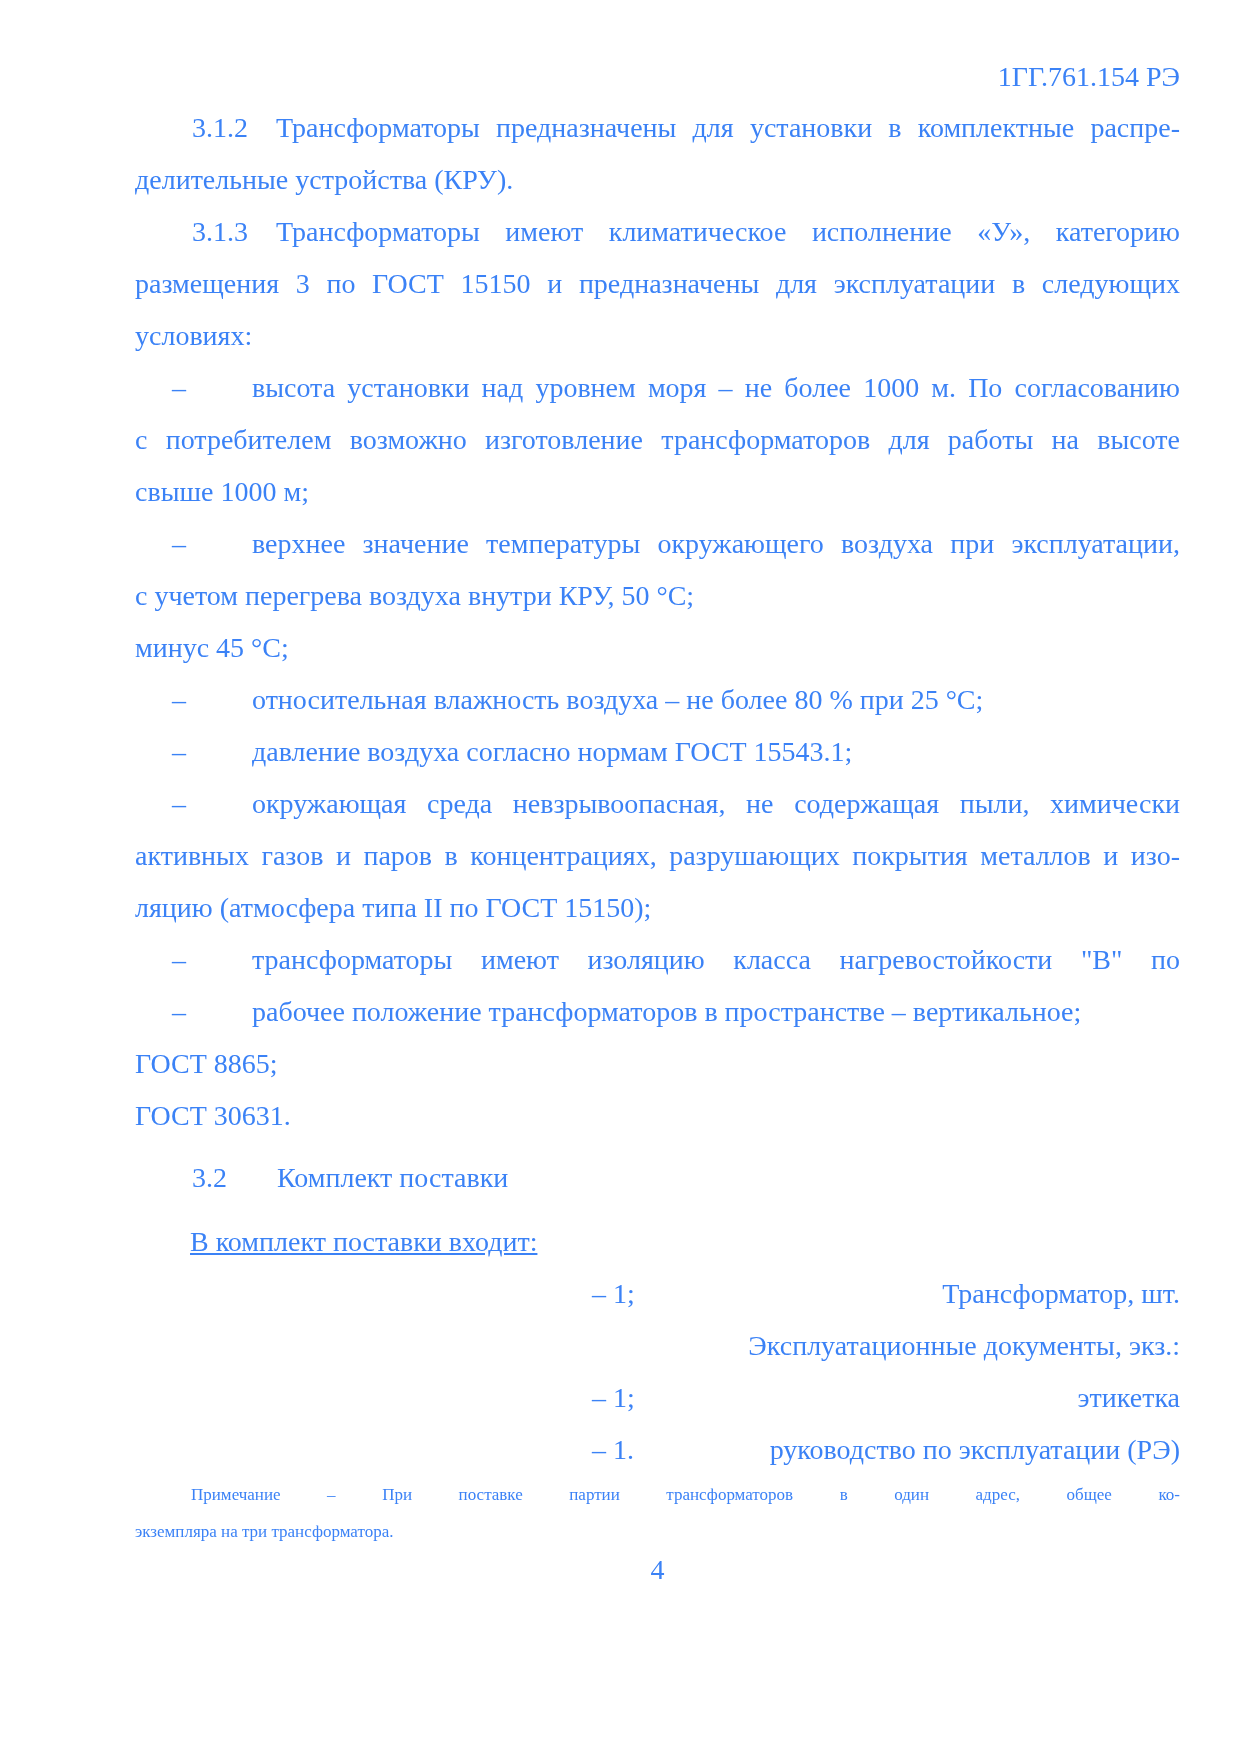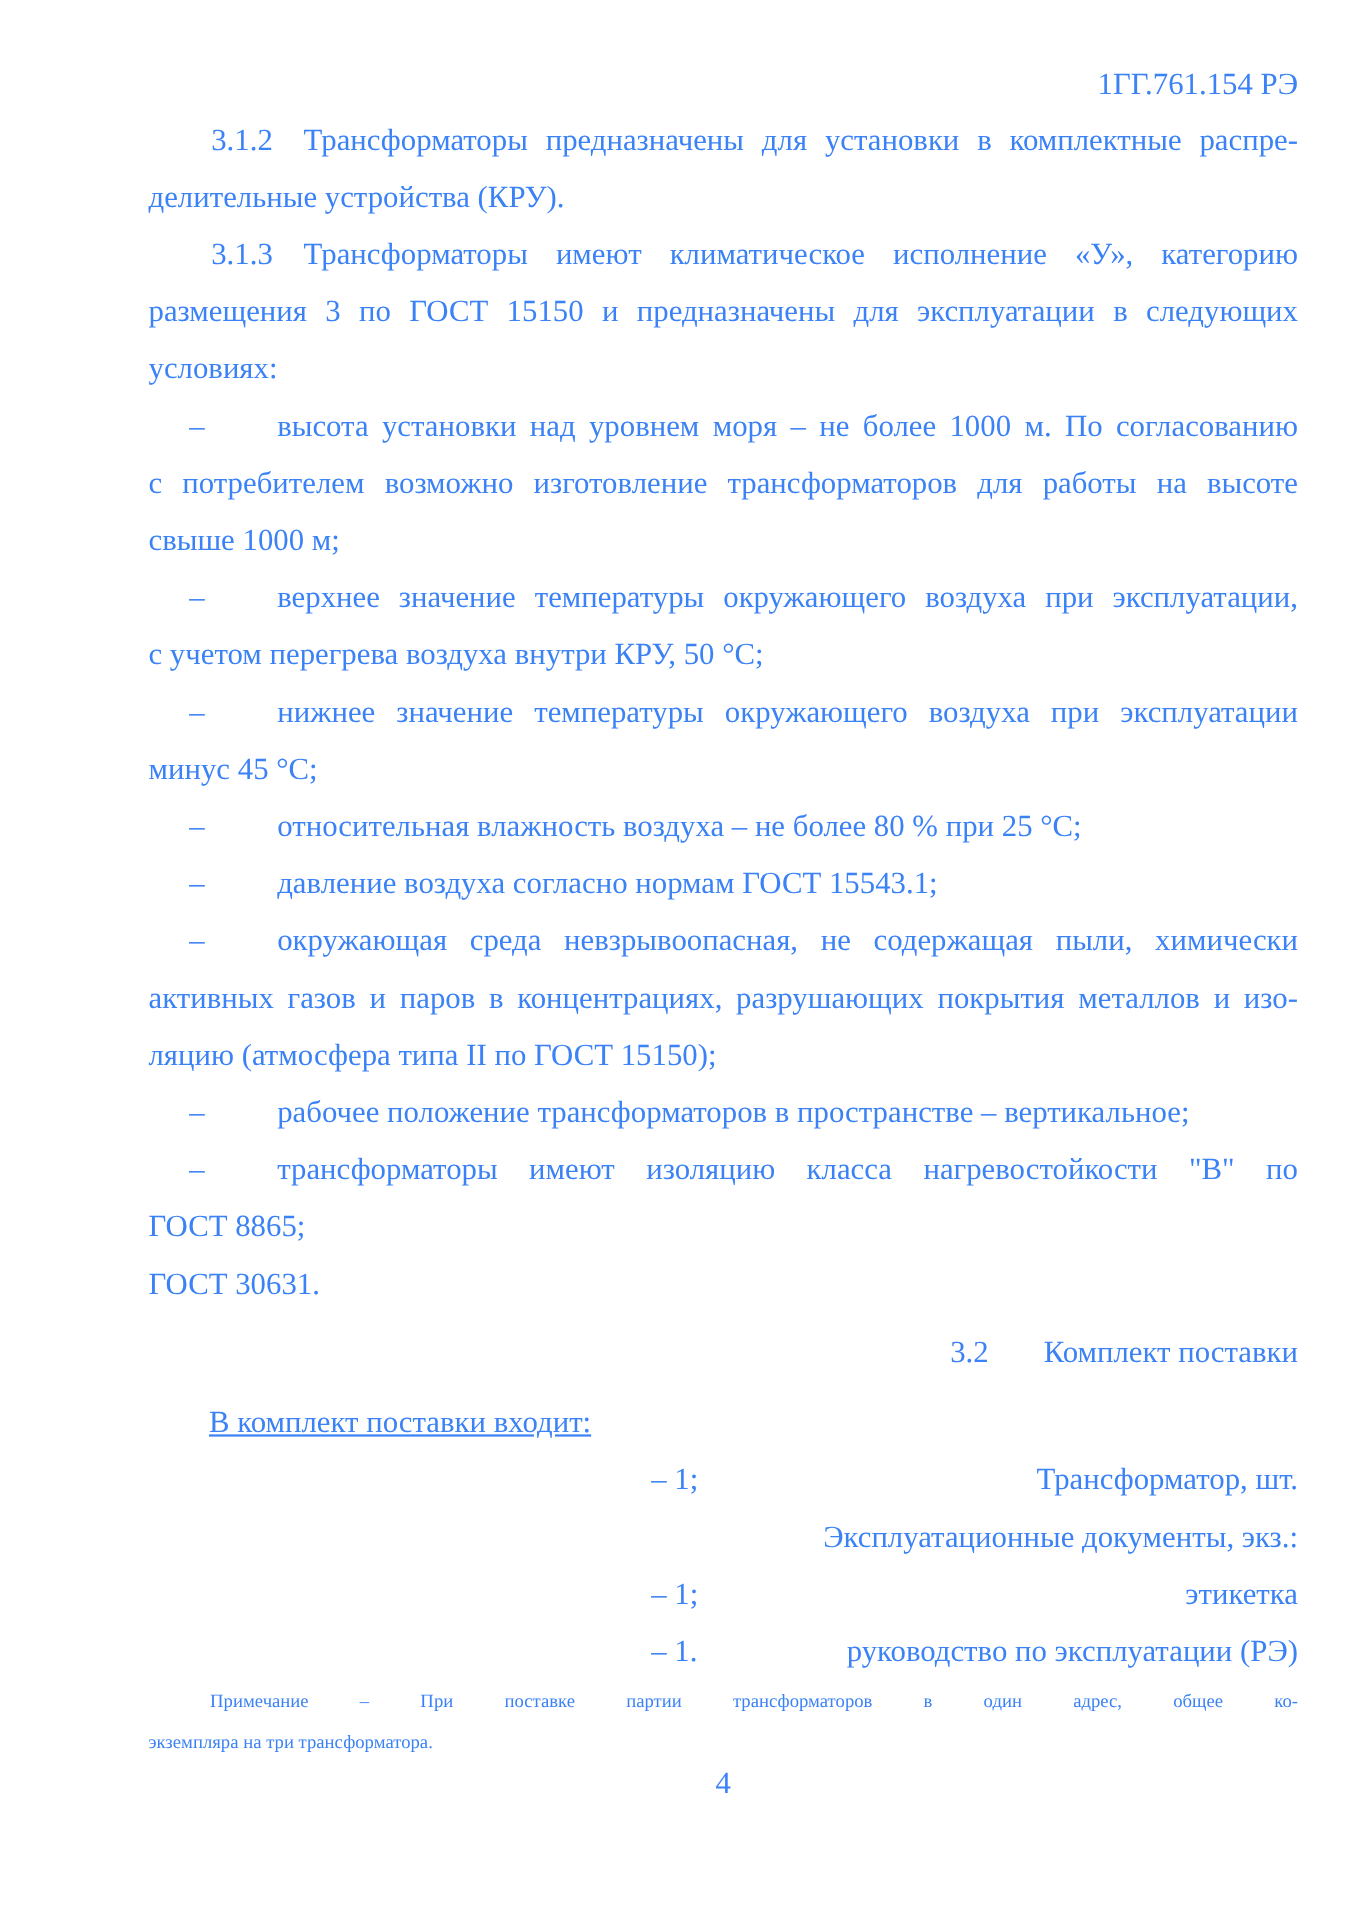--- a/index.html
+++ b/index.html
@@ -32,21 +32,21 @@
   
   .jl { text-align: left; }
   
   .pnum { margin-left: 57px; margin-right: 28px; }
   
   .snum { margin-left: 57px; margin-right: 50px; }
   
   .mark { margin-left: 37px; margin-right: 66px; }
   
   .ind { padding-left: 55px; text-decoration: underline; }
-  .heading32 { margin-top: 10px; text-align: right; }
+  .heading32 { margin-top: 10px; }
   .intro { margin-top: 12px; }
   .supply { position: relative; padding-left: 55px; text-align: right; }
   .supply .qty { position: absolute; left: 457px; top: 0; }
   .note { margin-top: 0; font-size: 17px; }
   .note .nline { line-height: 37px; min-height: 37px; }
   .note .nfirst { padding-left: 56px; }
   .pageno { text-align: center; line-height: 40px; margin-top: 0; }
 </style>
 </head>
 <body>
@@ -63,34 +63,33 @@
     <div class="line jf">размещения 3 по ГОСТ 15150 и предназначены для эксплуатации в следующих</div>
     <div class="line jl">условиях:</div>
 
     <div class="line jf"><span class="mark">–</span><span>высота установки над уровнем моря – не более 1000 м. По согласованию</span></div>
     <div class="line jf">с потребителем возможно изготовление трансформаторов для работы на высоте</div>
     <div class="line jl">свыше 1000 м;</div>
 
     <div class="line jf"><span class="mark">–</span><span>верхнее значение температуры окружающего воздуха при эксплуатации,</span></div>
     <div class="line jl">с учетом перегрева воздуха внутри КРУ, 50 °С;</div>
 
-    <div class="line jf"><span class="mark">–</span><span>нижнее значение температуры окружающего воздуха при эксплуатации</span></div>
     <div class="line jl">минус 45 °С;</div>
 
     <div class="line jl"><span class="mark">–</span><span>относительная влажность воздуха – не более 80 % при 25 °С;</span></div>
 
     <div class="line jl"><span class="mark">–</span><span>давление воздуха согласно нормам ГОСТ 15543.1;</span></div>
 
     <div class="line jf"><span class="mark">–</span><span>окружающая среда невзрывоопасная, не содержащая пыли, химически</span></div>
     <div class="line jf">активных газов и паров в концентрациях, разрушающих покрытия металлов и изо-</div>
     <div class="line jl">ляцию (атмосфера типа II по ГОСТ 15150);</div>
 
+    <div class="line jf"><span class="mark">–</span><span>трансформаторы имеют изоляцию класса нагревостойкости "В" по</span></div>
+
     <div class="line jl"><span class="mark">–</span><span>рабочее положение трансформаторов в пространстве – вертикальное;</span></div>
-
-    <div class="line jf"><span class="mark">–</span><span>трансформаторы имеют изоляцию класса нагревостойкости "В" по</span></div>
     <div class="line jl">ГОСТ 8865;</div>
 
     <div class="line jl">ГОСТ 30631.</div>
 
     <div class="line jl heading32"><span class="snum">3.2</span><span>Комплект поставки</span></div>
 
     <div class="line jl ind intro">В комплект поставки входит:</div>
 
     <div class="line jl supply"><span>Трансформатор, шт.</span><span class="qty">– 1;</span></div>
 

